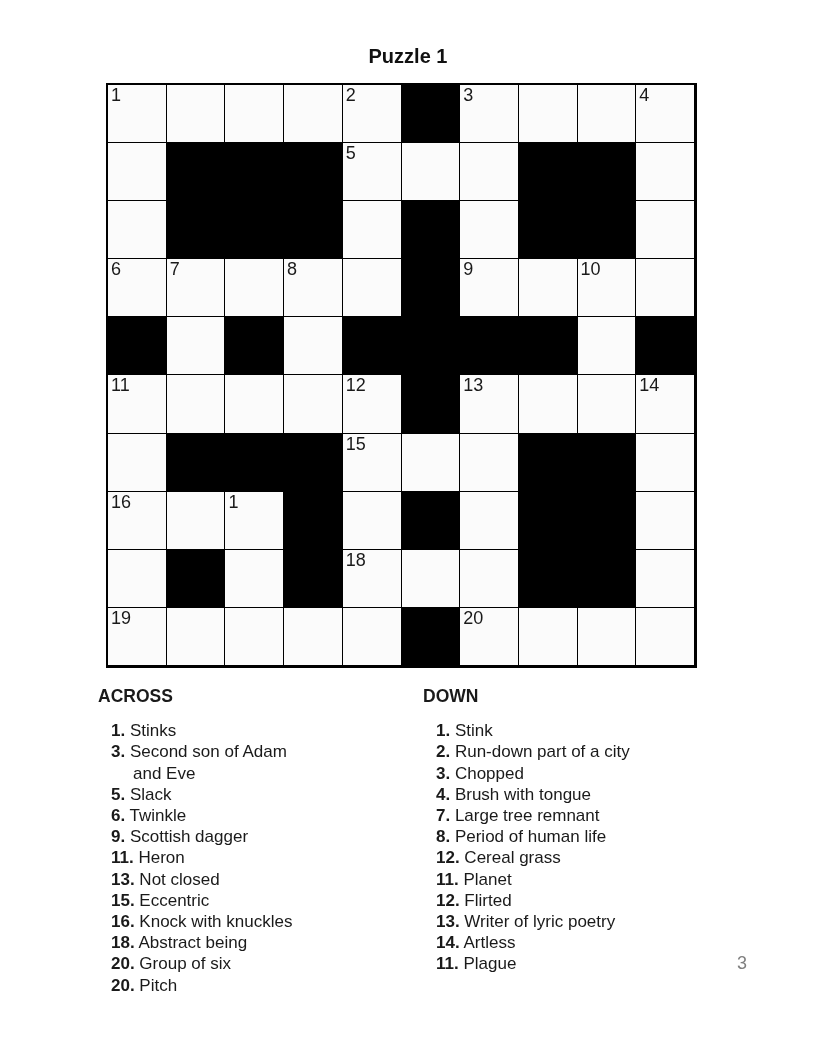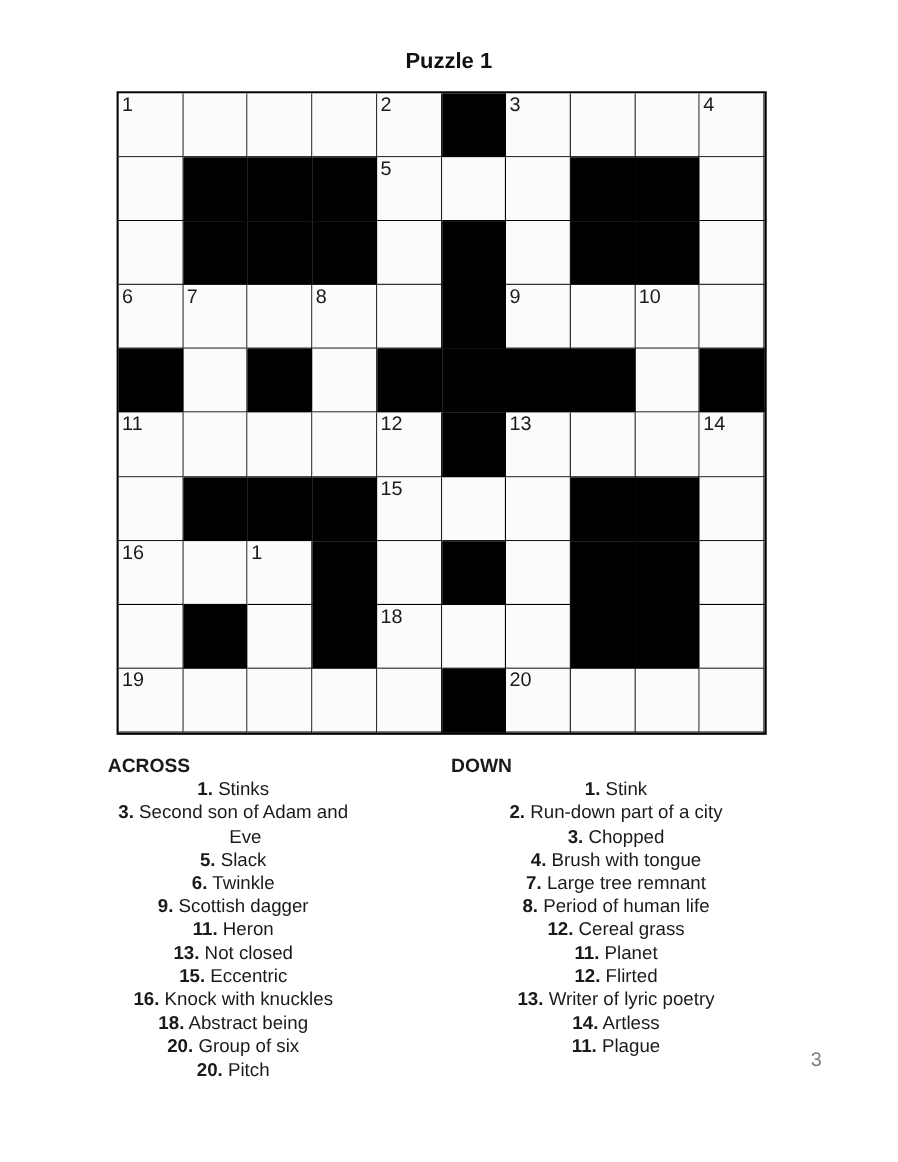--- a/index.html
+++ b/index.html
@@ -28,23 +28,23 @@
     position:relative;background:var(--cell-white);
     border-right:1px solid var(--grid-border);
     border-bottom:1px solid var(--grid-border);
   }
   .cell.black{background:var(--cell-black);}
   .cell .num{
     position:absolute;top:1px;left:3px;font-size:18px;line-height:18px;color:var(--text);
   }
   .clue-col{position:absolute;top:686px;}
   .clue-col.across{left:98px;width:228px;}
-  .clue-col.down{left:410px;width:300px;}
+  .clue-col.down{left:423px;width:300px;}
   .clue-header{font-size:17.5px;font-weight:bold;line-height:21.2px;}
-  .clue-list{list-style:none;margin:0;padding:0;text-align:center;}
+  .clue-list{list-style:none;margin:13px;padding:0;}
   .clue-list li{
     font-size:17px;line-height:21.2px;
     padding-left:22px;text-indent:-22px;
   }
   .clue-num{font-weight:bold;}
   .page-number{
     position:absolute;left:722px;top:953px;width:40px;text-align:center;
     font-size:18px;color:var(--page-num);
   }
 </style>

